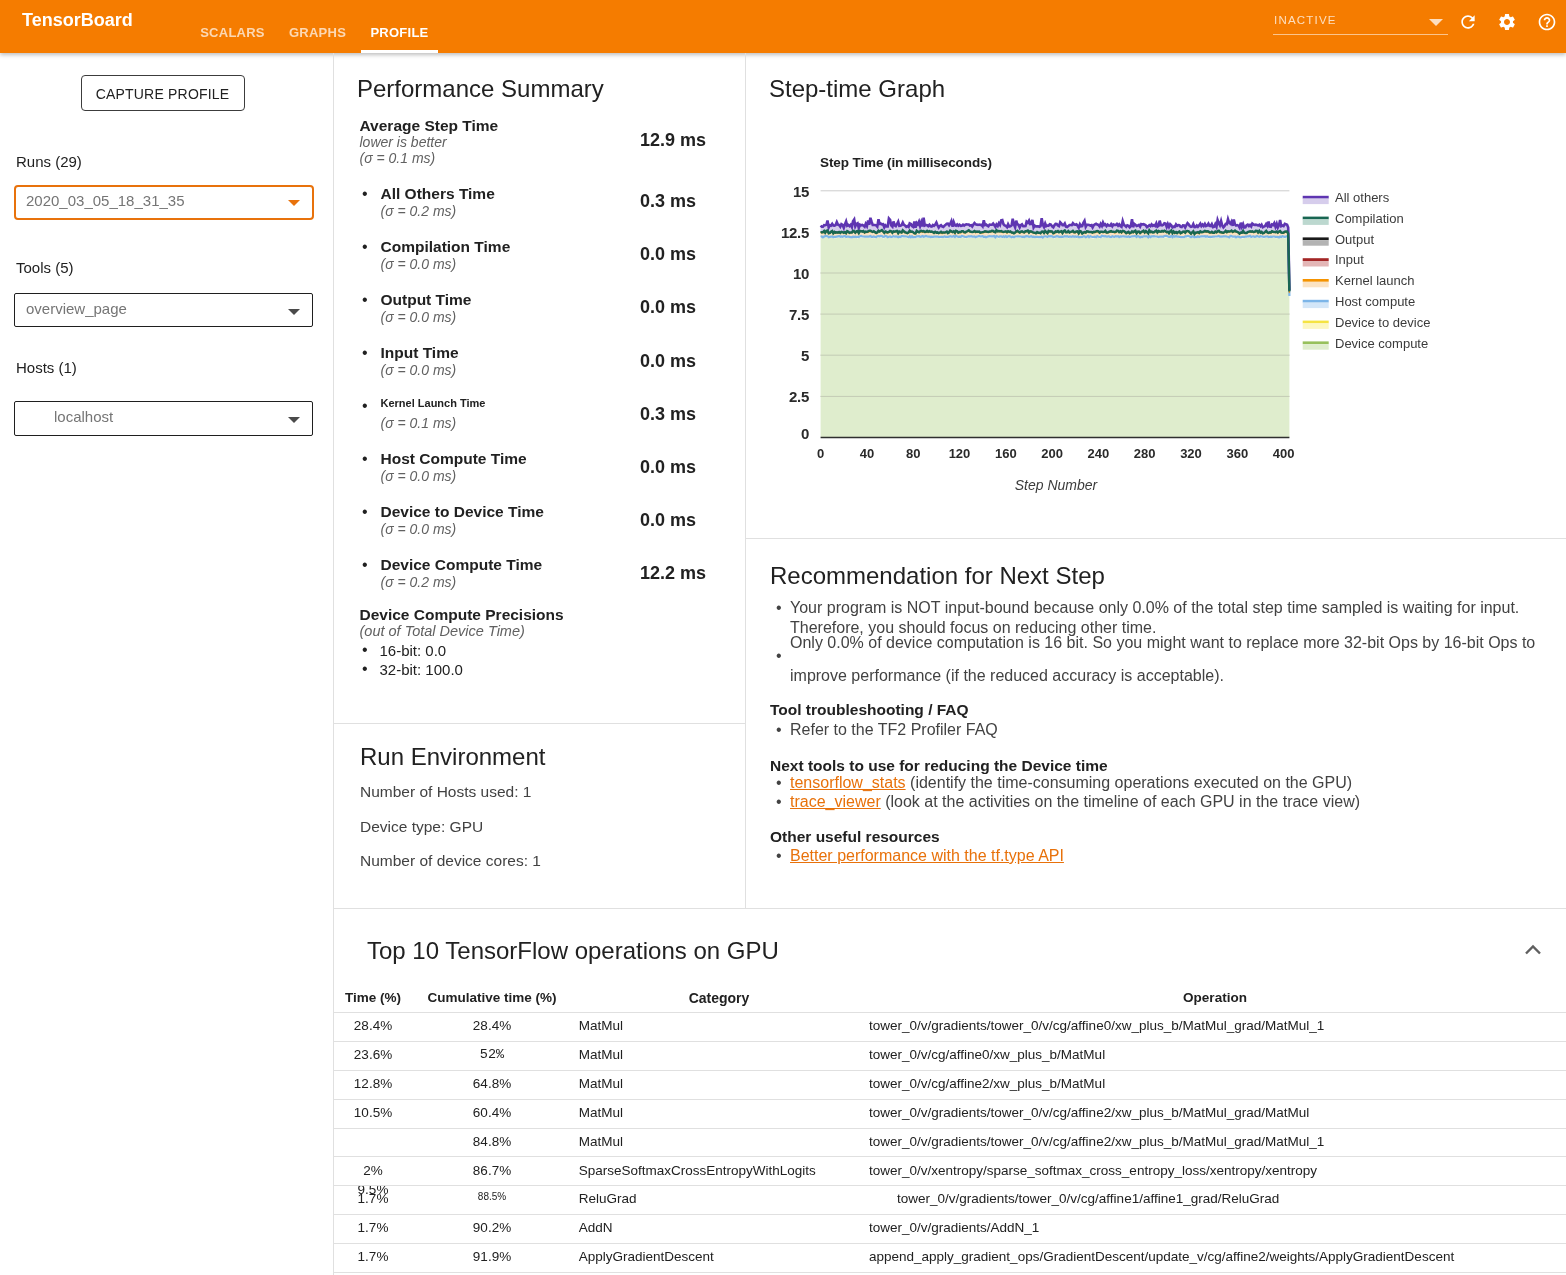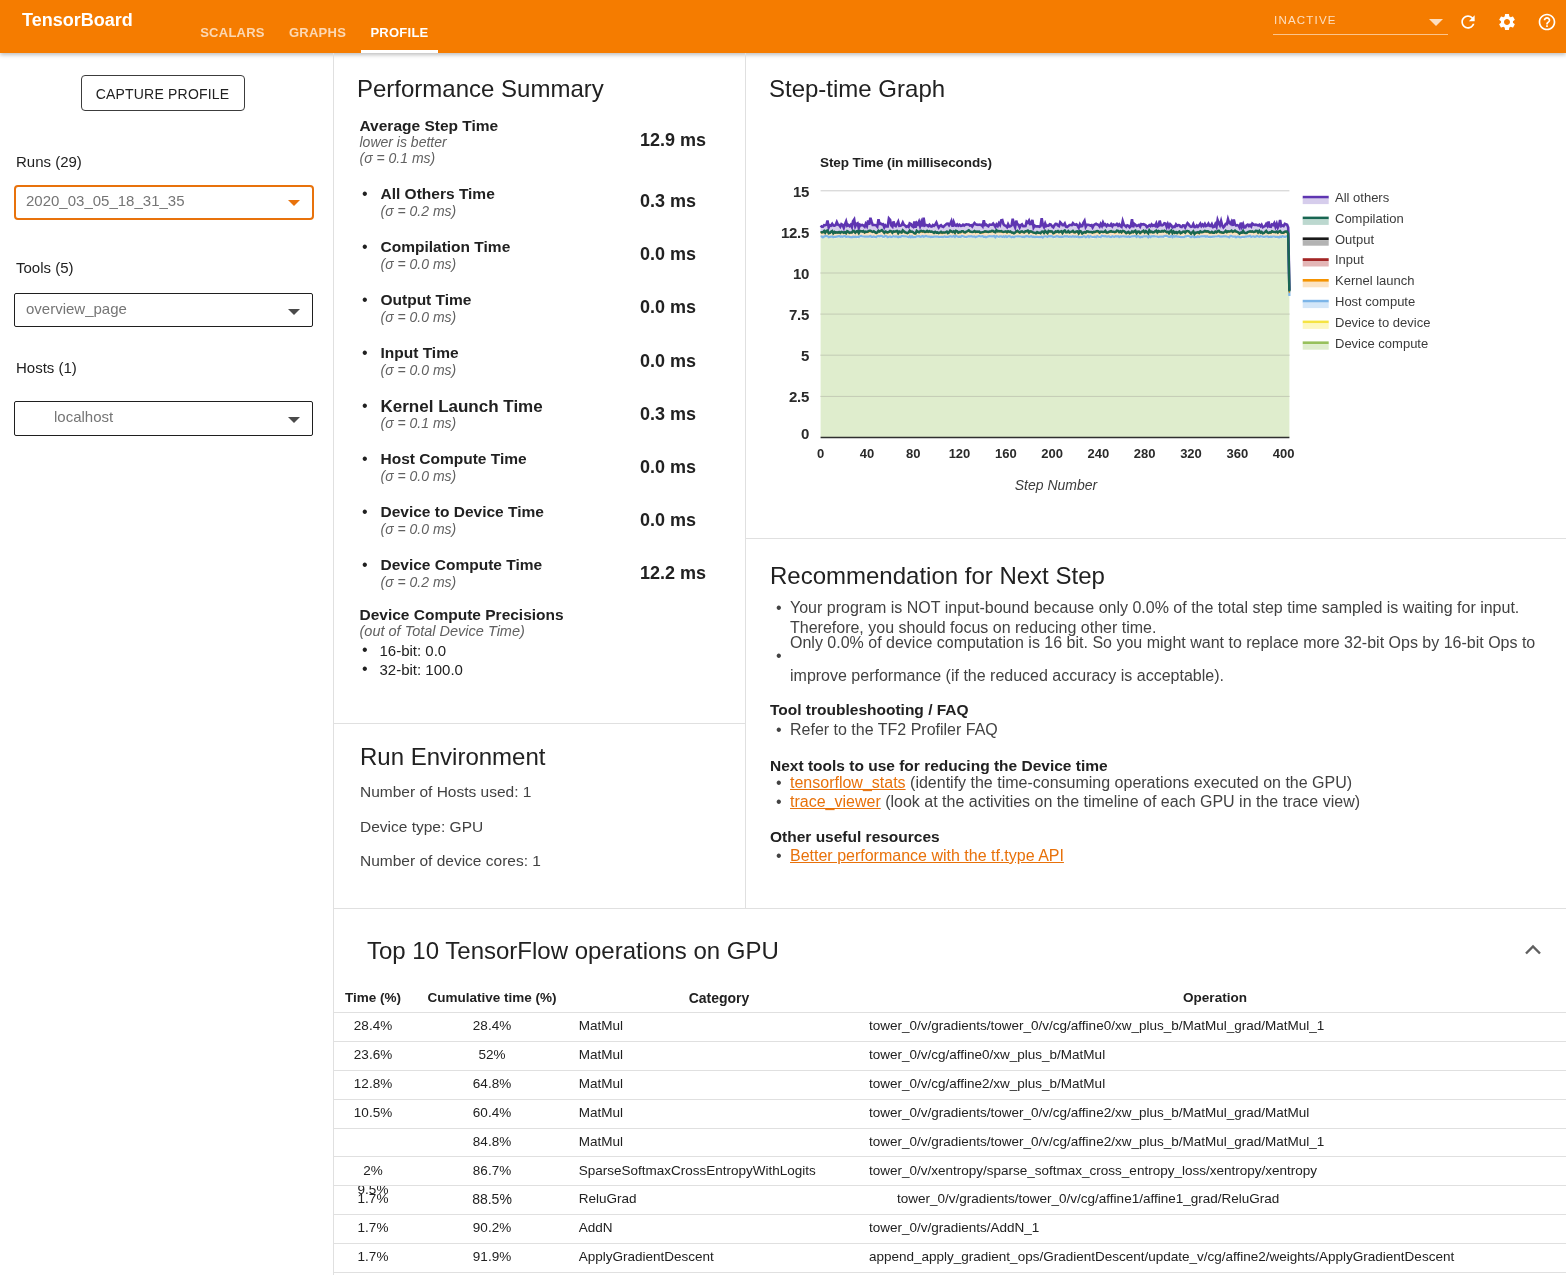--- a/index.html
+++ b/index.html
@@ -55,21 +55,21 @@
 <div style="position:absolute;left:640.0px;top:245.4px;font-size:18px;font-weight:700;font-style:normal;color:#212121;line-height:1;white-space:nowrap;">0.0 ms</div>
 <div style="position:absolute;left:362.0px;top:291.7px;font-size:16px;font-weight:400;font-style:normal;color:#212121;line-height:1;white-space:nowrap;">•</div>
 <div style="position:absolute;left:380.5px;top:292.2px;font-size:15.5px;font-weight:700;font-style:normal;color:#212121;line-height:1;white-space:nowrap;">Output Time</div>
 <div style="position:absolute;left:380.5px;top:310.0px;font-size:14px;font-weight:400;font-style:italic;color:#616161;line-height:1;white-space:nowrap;">(σ = 0.0 ms)</div>
 <div style="position:absolute;left:640.0px;top:298.4px;font-size:18px;font-weight:700;font-style:normal;color:#212121;line-height:1;white-space:nowrap;">0.0 ms</div>
 <div style="position:absolute;left:362.0px;top:344.8px;font-size:16px;font-weight:400;font-style:normal;color:#212121;line-height:1;white-space:nowrap;">•</div>
 <div style="position:absolute;left:380.5px;top:345.2px;font-size:15.5px;font-weight:700;font-style:normal;color:#212121;line-height:1;white-space:nowrap;">Input Time</div>
 <div style="position:absolute;left:380.5px;top:363.1px;font-size:14px;font-weight:400;font-style:italic;color:#616161;line-height:1;white-space:nowrap;">(σ = 0.0 ms)</div>
 <div style="position:absolute;left:640.0px;top:351.5px;font-size:18px;font-weight:700;font-style:normal;color:#212121;line-height:1;white-space:nowrap;">0.0 ms</div>
 <div style="position:absolute;left:362.0px;top:397.8px;font-size:16px;font-weight:400;font-style:normal;color:#212121;line-height:1;white-space:nowrap;">•</div>
-<div style="position:absolute;left:380.5px;top:398.3px;font-size:17px;font-weight:700;font-style:normal;color:#212121;line-height:1;white-space:nowrap;">Kernel Launch Time</div>
+<div style="position:absolute;left:380.5px;top:398.3px;font-size:11px;font-weight:700;font-style:normal;color:#212121;line-height:1;white-space:nowrap;">Kernel Launch Time</div>
 <div style="position:absolute;left:380.5px;top:416.1px;font-size:14px;font-weight:400;font-style:italic;color:#616161;line-height:1;white-space:nowrap;">(σ = 0.1 ms)</div>
 <div style="position:absolute;left:640.0px;top:404.5px;font-size:18px;font-weight:700;font-style:normal;color:#212121;line-height:1;white-space:nowrap;">0.3 ms</div>
 <div style="position:absolute;left:362.0px;top:450.9px;font-size:16px;font-weight:400;font-style:normal;color:#212121;line-height:1;white-space:nowrap;">•</div>
 <div style="position:absolute;left:380.5px;top:451.3px;font-size:15.5px;font-weight:700;font-style:normal;color:#212121;line-height:1;white-space:nowrap;">Host Compute Time</div>
 <div style="position:absolute;left:380.5px;top:469.2px;font-size:14px;font-weight:400;font-style:italic;color:#616161;line-height:1;white-space:nowrap;">(σ = 0.0 ms)</div>
 <div style="position:absolute;left:640.0px;top:457.6px;font-size:18px;font-weight:700;font-style:normal;color:#212121;line-height:1;white-space:nowrap;">0.0 ms</div>
 <div style="position:absolute;left:362.0px;top:503.9px;font-size:16px;font-weight:400;font-style:normal;color:#212121;line-height:1;white-space:nowrap;">•</div>
 <div style="position:absolute;left:380.5px;top:504.4px;font-size:15.5px;font-weight:700;font-style:normal;color:#212121;line-height:1;white-space:nowrap;">Device to Device Time</div>
 <div style="position:absolute;left:380.5px;top:522.2px;font-size:14px;font-weight:400;font-style:italic;color:#616161;line-height:1;white-space:nowrap;">(σ = 0.0 ms)</div>
 <div style="position:absolute;left:640.0px;top:510.6px;font-size:18px;font-weight:700;font-style:normal;color:#212121;line-height:1;white-space:nowrap;">0.0 ms</div>
@@ -178,21 +178,21 @@
 <div style="position:absolute;left:492.0px;top:990.6px;font-size:13.5px;font-weight:700;font-style:normal;color:#212121;line-height:1;white-space:nowrap;transform:translateX(-50%);">Cumulative time (%)</div>
 <div style="position:absolute;left:719.0px;top:990.6px;font-size:14px;font-weight:700;font-style:normal;color:#212121;line-height:1;white-space:nowrap;transform:translateX(-50%);">Category</div>
 <div style="position:absolute;left:1215.0px;top:990.6px;font-size:13.5px;font-weight:700;font-style:normal;color:#212121;line-height:1;white-space:nowrap;transform:translateX(-50%);">Operation</div>
 <div style="position:absolute;left:334px;top:1012px;width:1232px;height:1px;background:#e0e0e0;"></div>
 <div style="position:absolute;left:373.0px;top:1019.0px;font-size:13.5px;font-weight:400;font-style:normal;color:#212121;line-height:1;white-space:nowrap;transform:translateX(-50%);">28.4%</div>
 <div style="position:absolute;left:492.0px;top:1019.0px;font-size:13.5px;font-weight:400;font-style:normal;color:#212121;line-height:1;white-space:nowrap;transform:translateX(-50%);">28.4%</div>
 <div style="position:absolute;left:578.7px;top:1019.0px;font-size:13.5px;font-weight:400;font-style:normal;color:#212121;line-height:1;white-space:nowrap;">MatMul</div>
 <div style="position:absolute;left:869.0px;top:1019.0px;font-size:13.5px;font-weight:400;font-style:normal;color:#212121;line-height:1;white-space:nowrap;">tower_0/v/gradients/tower_0/v/cg/affine0/xw_plus_b/MatMul_grad/MatMul_1</div>
 <div style="position:absolute;left:334px;top:1041px;width:1232px;height:1px;background:#e0e0e0;"></div>
 <div style="position:absolute;left:373.0px;top:1047.9px;font-size:13.5px;font-weight:400;font-style:normal;color:#212121;line-height:1;white-space:nowrap;transform:translateX(-50%);">23.6%</div>
-<div style="position:absolute;left:492.0px;top:1047.9px;font-size:13.5px;font-weight:400;font-style:normal;color:#212121;line-height:1;white-space:nowrap;transform:translateX(-50%);">52%</div>
+<div style="position:absolute;left:492.0px;top:1047.9px;font-size:13.5px;font-weight:400;font-style:normal;color:#212121;line-height:1;white-space:nowrap;transform:translateX(-50%);font-family:Liberation Mono, monospace;">52%</div>
 <div style="position:absolute;left:578.7px;top:1047.9px;font-size:13.5px;font-weight:400;font-style:normal;color:#212121;line-height:1;white-space:nowrap;">MatMul</div>
 <div style="position:absolute;left:869.0px;top:1047.9px;font-size:13.5px;font-weight:400;font-style:normal;color:#212121;line-height:1;white-space:nowrap;">tower_0/v/cg/affine0/xw_plus_b/MatMul</div>
 <div style="position:absolute;left:334px;top:1070px;width:1232px;height:1px;background:#e0e0e0;"></div>
 <div style="position:absolute;left:373.0px;top:1076.8px;font-size:13.5px;font-weight:400;font-style:normal;color:#212121;line-height:1;white-space:nowrap;transform:translateX(-50%);">12.8%</div>
 <div style="position:absolute;left:492.0px;top:1076.8px;font-size:13.5px;font-weight:400;font-style:normal;color:#212121;line-height:1;white-space:nowrap;transform:translateX(-50%);">64.8%</div>
 <div style="position:absolute;left:578.7px;top:1076.8px;font-size:13.5px;font-weight:400;font-style:normal;color:#212121;line-height:1;white-space:nowrap;">MatMul</div>
 <div style="position:absolute;left:869.0px;top:1076.8px;font-size:13.5px;font-weight:400;font-style:normal;color:#212121;line-height:1;white-space:nowrap;">tower_0/v/cg/affine2/xw_plus_b/MatMul</div>
 <div style="position:absolute;left:334px;top:1099px;width:1232px;height:1px;background:#e0e0e0;"></div>
 <div style="position:absolute;left:373.0px;top:1105.7px;font-size:13.5px;font-weight:400;font-style:normal;color:#212121;line-height:1;white-space:nowrap;transform:translateX(-50%);">10.5%</div>
 <div style="position:absolute;left:492.0px;top:1105.7px;font-size:13.5px;font-weight:400;font-style:normal;color:#212121;line-height:1;white-space:nowrap;transform:translateX(-50%);">60.4%</div>
@@ -203,21 +203,21 @@
 <div style="position:absolute;left:492.0px;top:1134.6px;font-size:13.5px;font-weight:400;font-style:normal;color:#212121;line-height:1;white-space:nowrap;transform:translateX(-50%);">84.8%</div>
 <div style="position:absolute;left:578.7px;top:1134.6px;font-size:13.5px;font-weight:400;font-style:normal;color:#212121;line-height:1;white-space:nowrap;">MatMul</div>
 <div style="position:absolute;left:869.0px;top:1134.6px;font-size:13.5px;font-weight:400;font-style:normal;color:#212121;line-height:1;white-space:nowrap;">tower_0/v/gradients/tower_0/v/cg/affine2/xw_plus_b/MatMul_grad/MatMul_1</div>
 <div style="position:absolute;left:334px;top:1156px;width:1232px;height:1px;background:#e0e0e0;"></div>
 <div style="position:absolute;left:373.0px;top:1163.5px;font-size:13.5px;font-weight:400;font-style:normal;color:#212121;line-height:1;white-space:nowrap;transform:translateX(-50%);">2%</div>
 <div style="position:absolute;left:492.0px;top:1163.5px;font-size:13.5px;font-weight:400;font-style:normal;color:#212121;line-height:1;white-space:nowrap;transform:translateX(-50%);">86.7%</div>
 <div style="position:absolute;left:578.7px;top:1163.5px;font-size:13.5px;font-weight:400;font-style:normal;color:#212121;line-height:1;white-space:nowrap;">SparseSoftmaxCrossEntropyWithLogits</div>
 <div style="position:absolute;left:869.0px;top:1163.5px;font-size:13.5px;font-weight:400;font-style:normal;color:#212121;line-height:1;white-space:nowrap;">tower_0/v/xentropy/sparse_softmax_cross_entropy_loss/xentropy/xentropy</div>
 <div style="position:absolute;left:334px;top:1185px;width:1232px;height:1px;background:#e0e0e0;"></div>
 <div style="position:absolute;left:373.0px;top:1192.4px;font-size:13.5px;font-weight:400;font-style:normal;color:#212121;line-height:1;white-space:nowrap;transform:translateX(-50%);">1.7%</div>
-<div style="position:absolute;left:492.0px;top:1192.4px;font-size:14px;font-weight:400;font-style:normal;color:#212121;line-height:1;white-space:nowrap;transform:translateX(-50%);">88.5%</div>
+<div style="position:absolute;left:492.0px;top:1192.4px;font-size:10px;font-weight:400;font-style:normal;color:#212121;line-height:1;white-space:nowrap;transform:translateX(-50%);">88.5%</div>
 <div style="position:absolute;left:578.7px;top:1192.4px;font-size:13.5px;font-weight:400;font-style:normal;color:#212121;line-height:1;white-space:nowrap;">ReluGrad</div>
 <div style="position:absolute;left:869.0px;top:1192.4px;font-size:13.5px;font-weight:400;font-style:normal;color:#212121;line-height:1;white-space:nowrap;margin-left:28px;">tower_0/v/gradients/tower_0/v/cg/affine1/affine1_grad/ReluGrad</div>
 <div style="position:absolute;left:334px;top:1214px;width:1232px;height:1px;background:#e0e0e0;"></div>
 <div style="position:absolute;left:373.0px;top:1221.3px;font-size:13.5px;font-weight:400;font-style:normal;color:#212121;line-height:1;white-space:nowrap;transform:translateX(-50%);">1.7%</div>
 <div style="position:absolute;left:492.0px;top:1221.3px;font-size:13.5px;font-weight:400;font-style:normal;color:#212121;line-height:1;white-space:nowrap;transform:translateX(-50%);">90.2%</div>
 <div style="position:absolute;left:578.7px;top:1221.3px;font-size:13.5px;font-weight:400;font-style:normal;color:#212121;line-height:1;white-space:nowrap;">AddN</div>
 <div style="position:absolute;left:869.0px;top:1221.3px;font-size:13.5px;font-weight:400;font-style:normal;color:#212121;line-height:1;white-space:nowrap;">tower_0/v/gradients/AddN_1</div>
 <div style="position:absolute;left:334px;top:1243px;width:1232px;height:1px;background:#e0e0e0;"></div>
 <div style="position:absolute;left:373.0px;top:1250.2px;font-size:13.5px;font-weight:400;font-style:normal;color:#212121;line-height:1;white-space:nowrap;transform:translateX(-50%);">1.7%</div>
 <div style="position:absolute;left:492.0px;top:1250.2px;font-size:13.5px;font-weight:400;font-style:normal;color:#212121;line-height:1;white-space:nowrap;transform:translateX(-50%);">91.9%</div>

